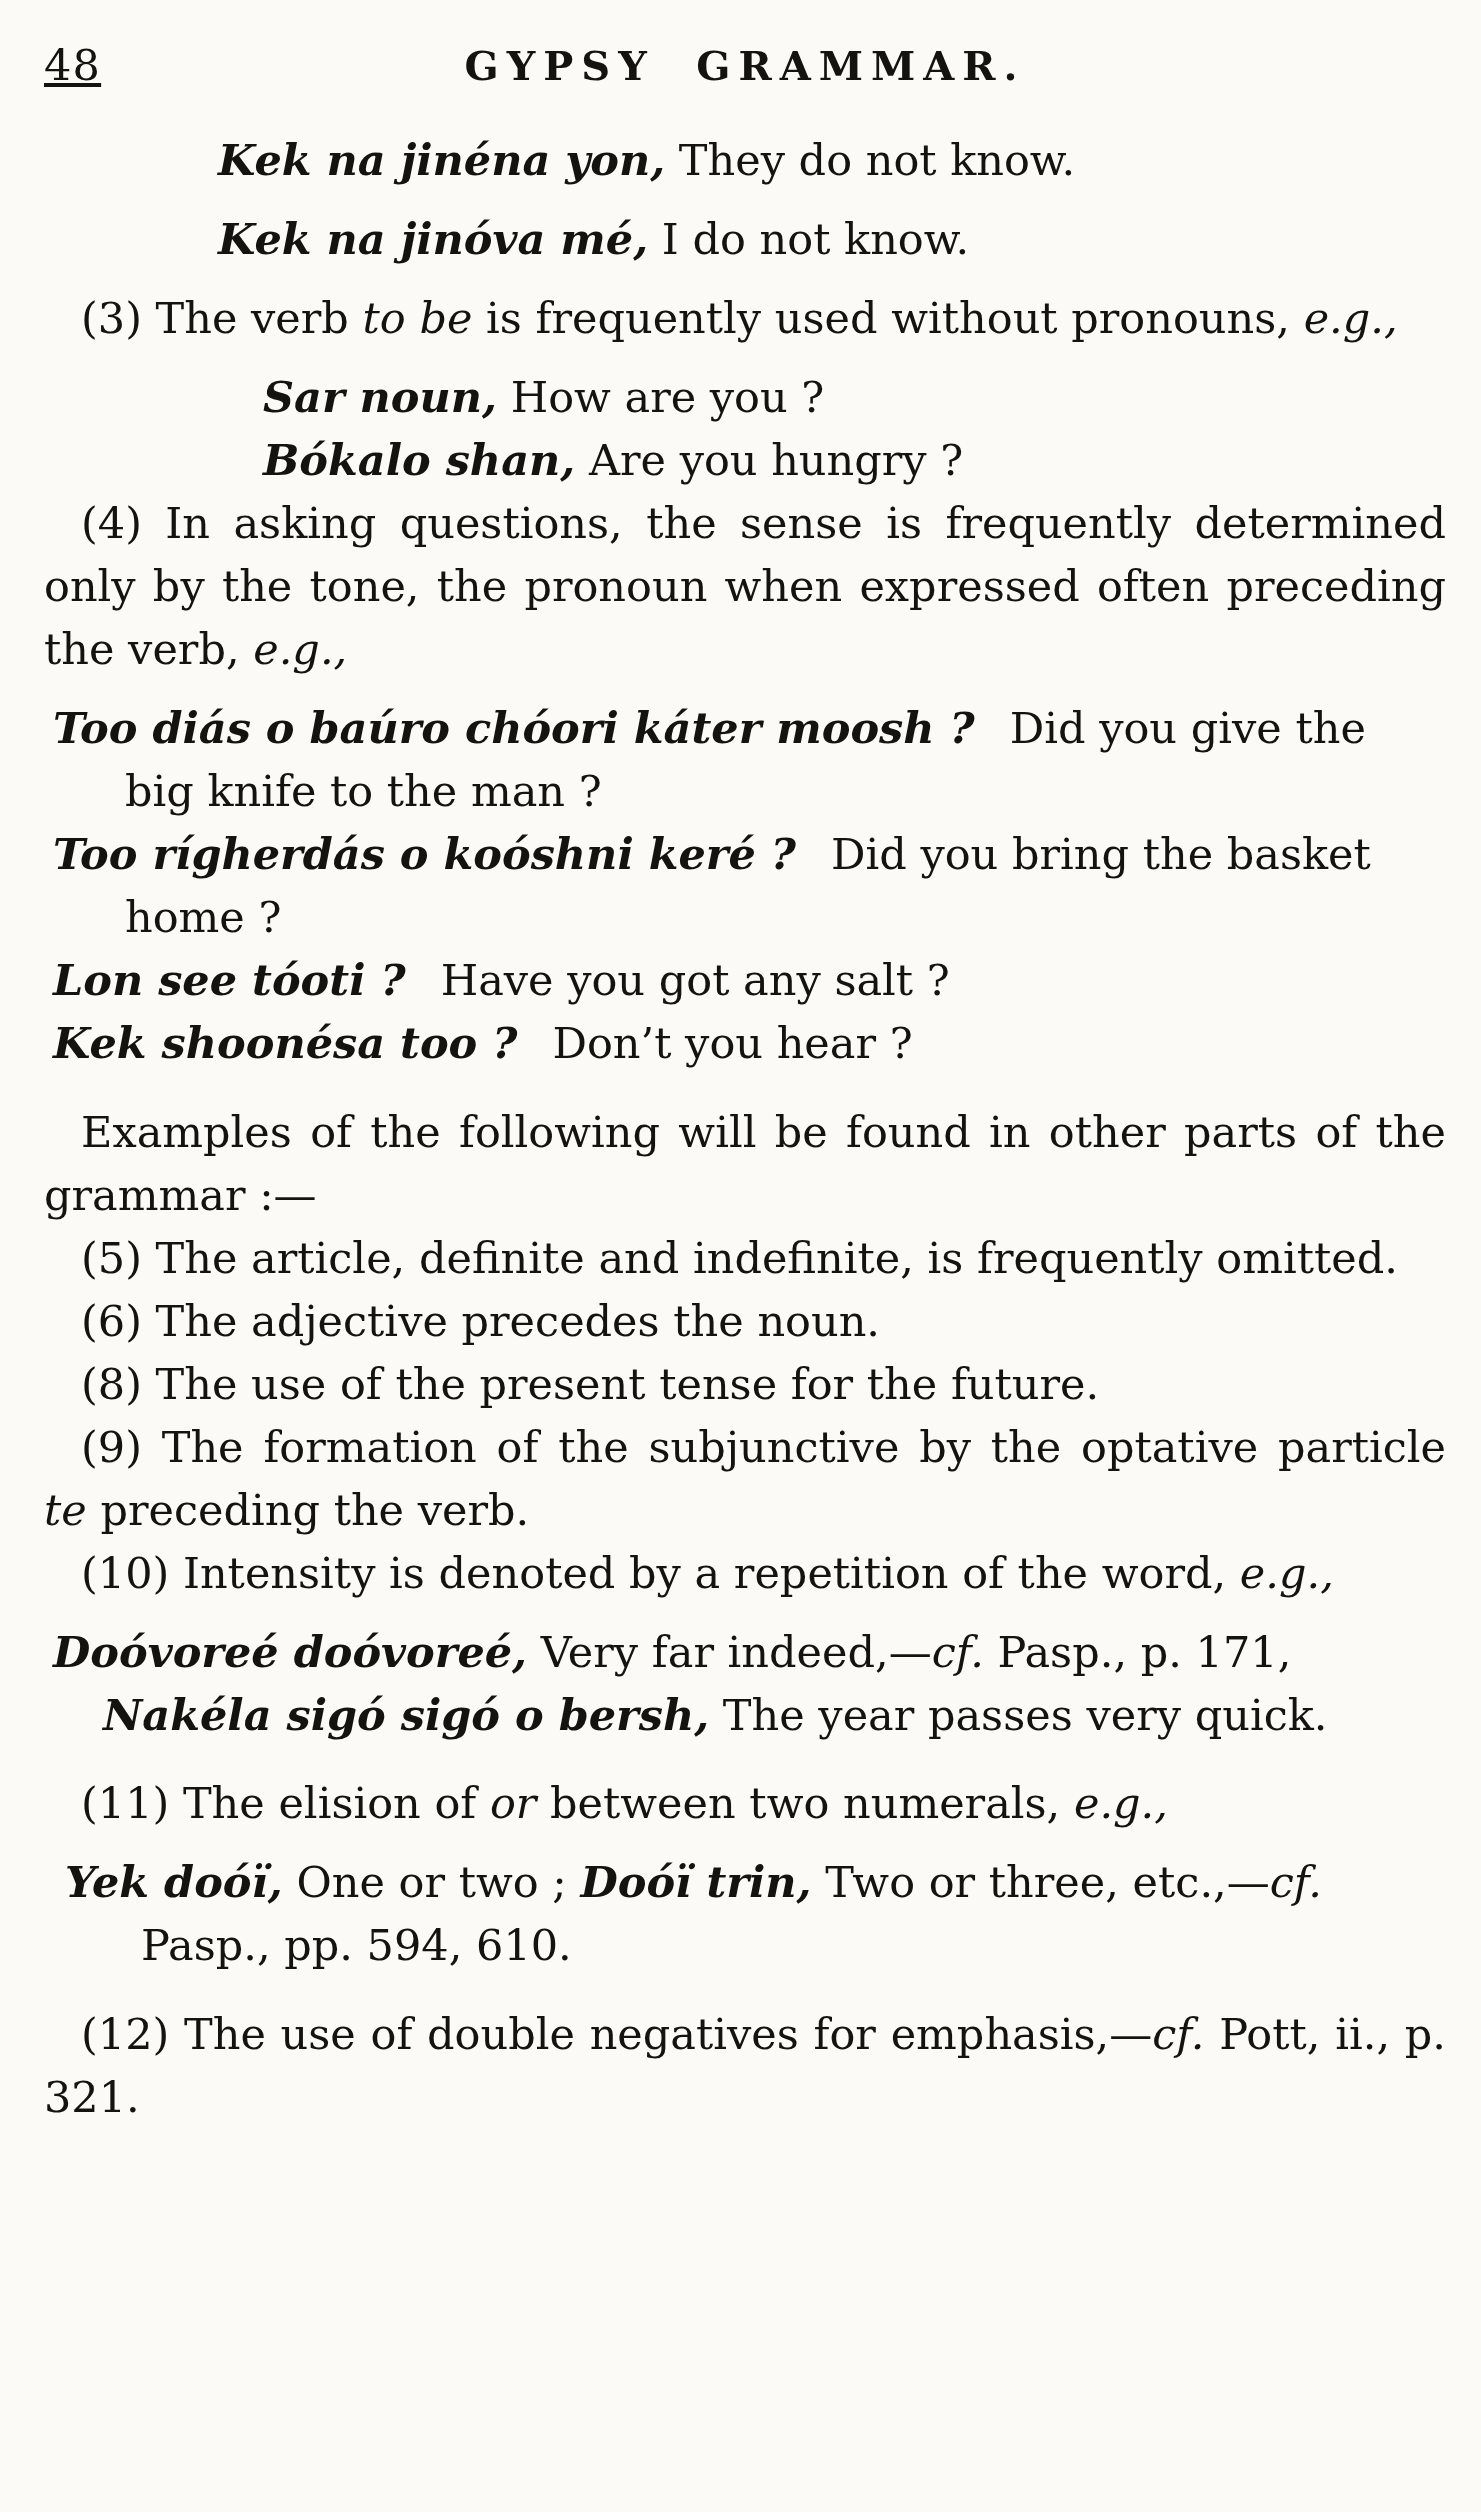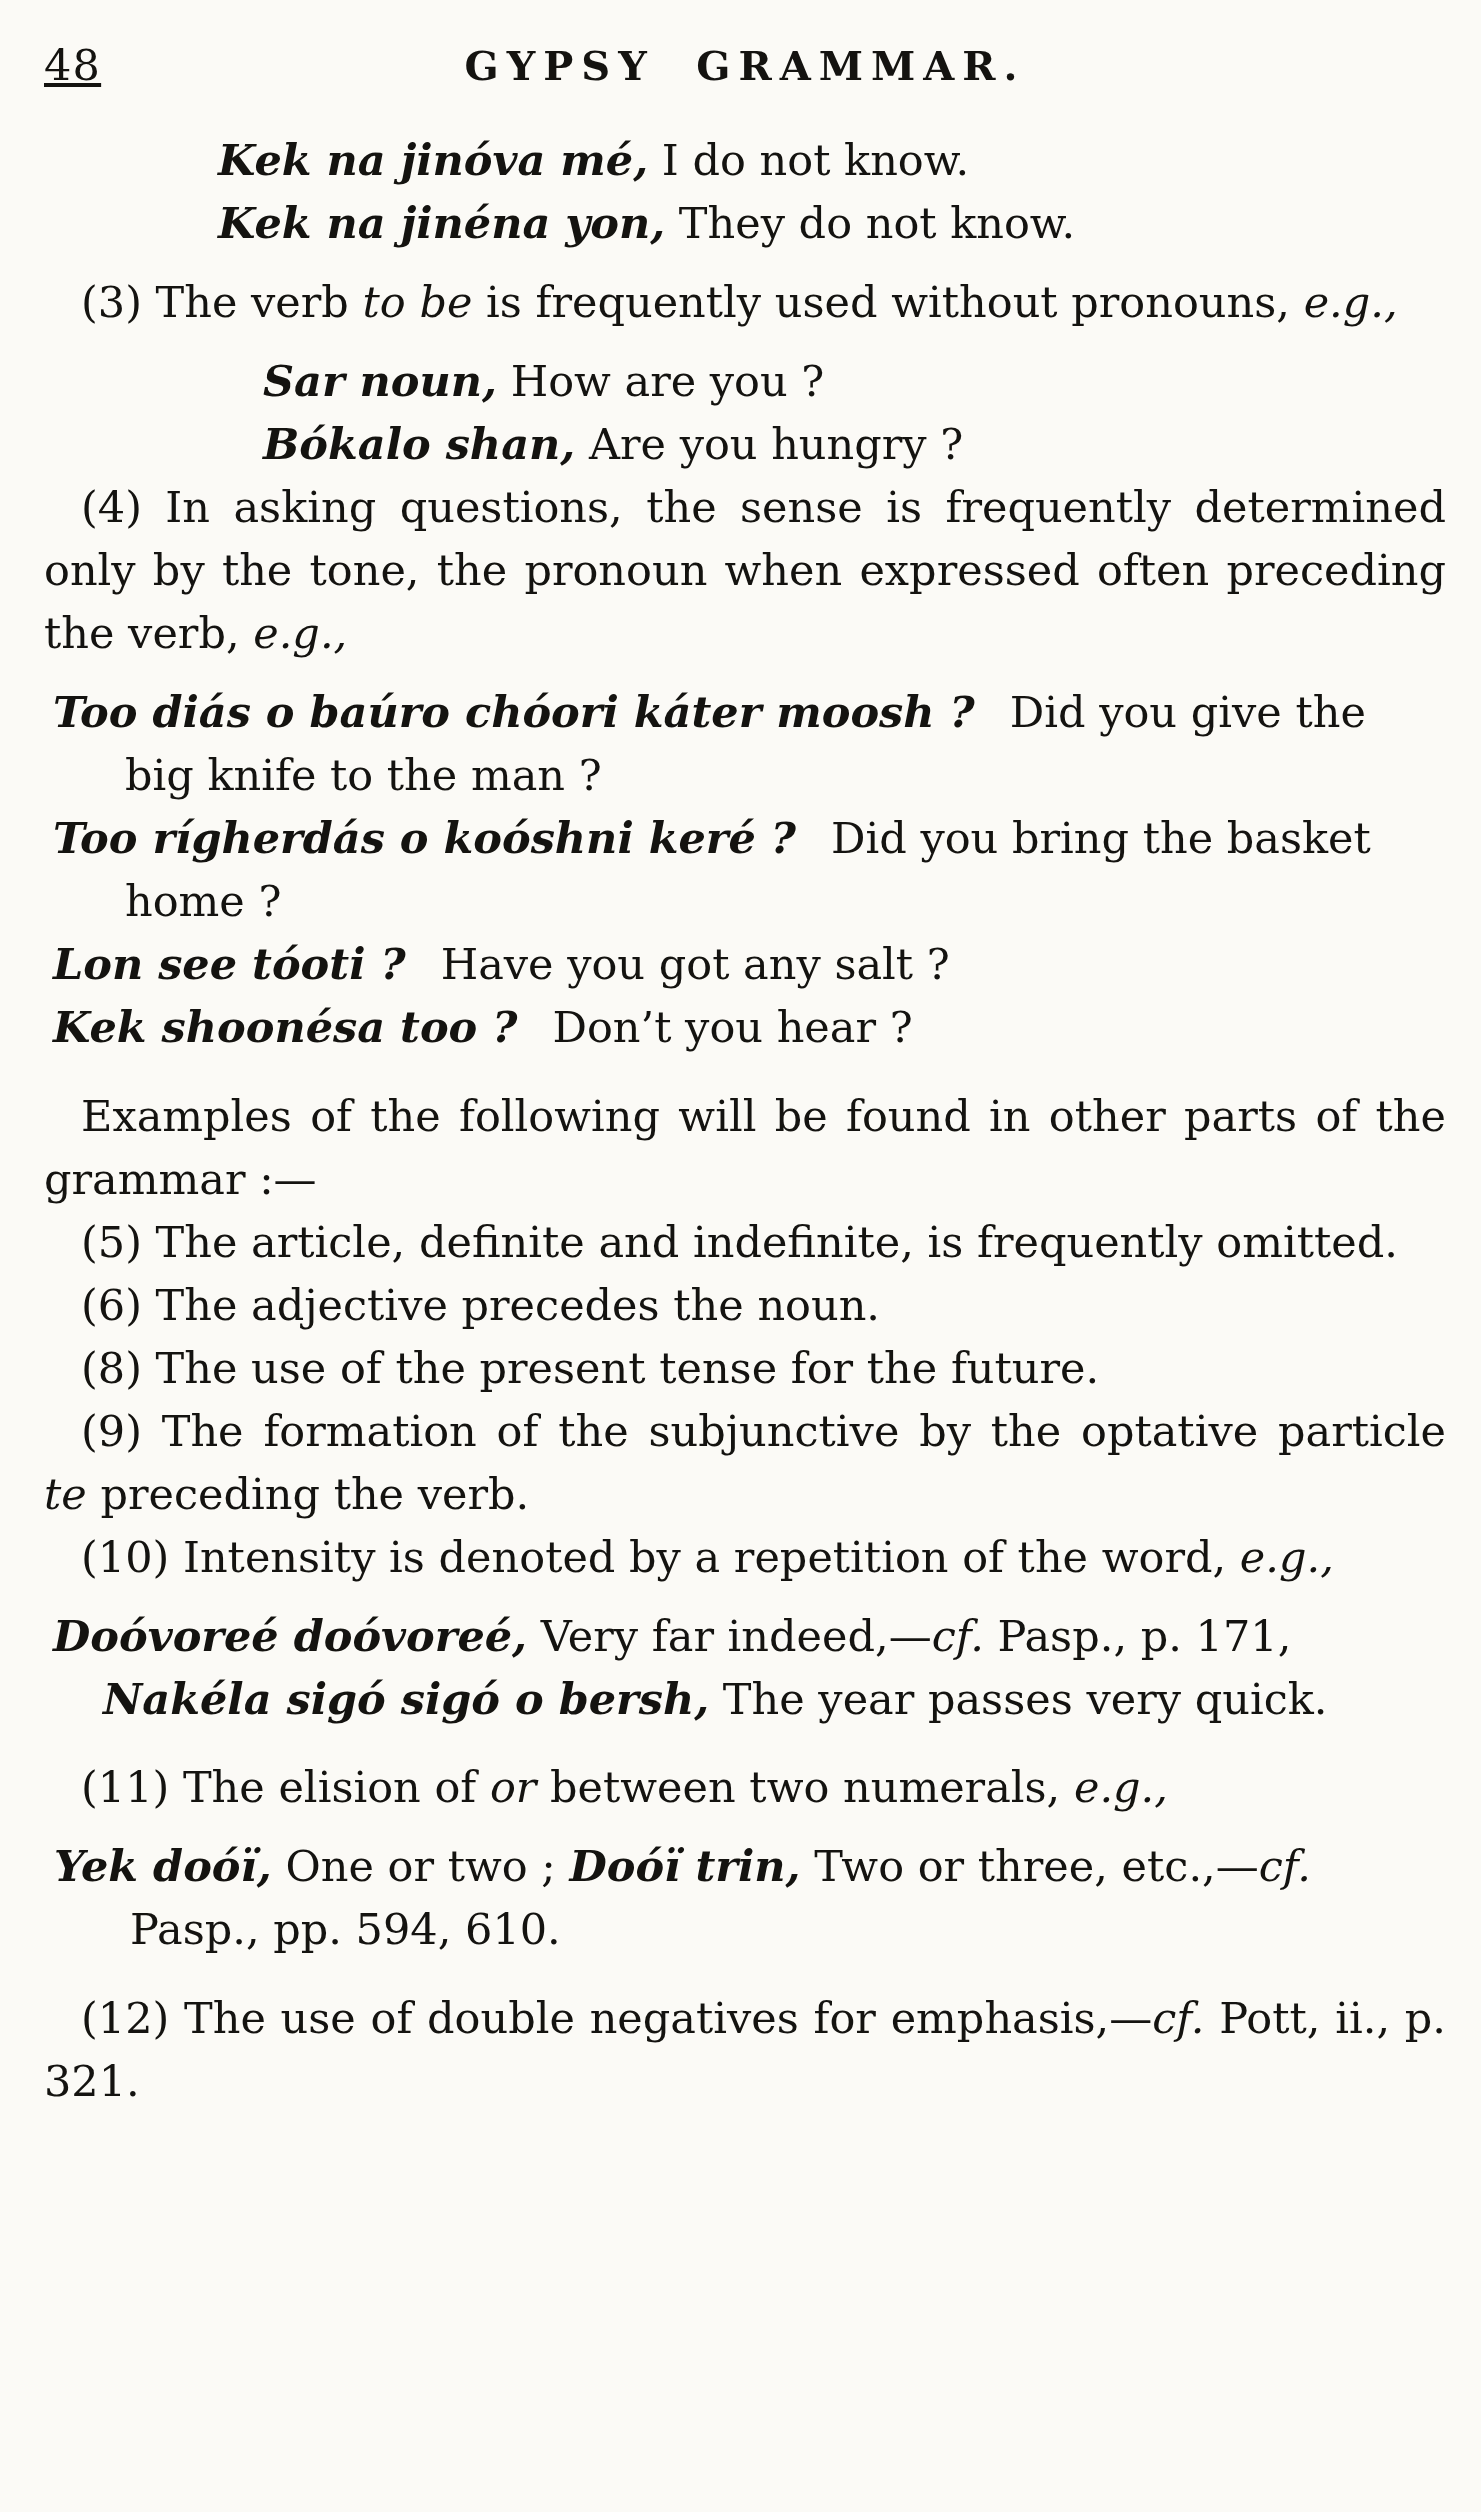--- a/index.html
+++ b/index.html
@@ -32,43 +32,43 @@
 
   p { margin: 0; }
   .body { text-align: justify; }
   .ind-num { text-indent: 37px; }
 
   .ex { text-align: left; }
   .ind-ex1 { margin-left: 174px; }
   .ind-ex2 { margin-left: 219px; }
   .hang3 { margin-left: 9px; padding-left: 72px; text-indent: -72px; }
   .ind-ex4b { margin-left: 59px; }
-  .hang5 { margin-left: 10px; padding-left: 76px; text-indent: -76px; }
+  .hang5 { margin-left: 21px; padding-left: 76px; text-indent: -76px; }
 
   .gap-sm { margin-top: 16px; }
   .gap-md { margin-top: 25.6px; }
 
   .r  { font-style: normal; }
   .i  { font-style: italic; }
   .bi { font-style: italic; font-weight: 700; }
   .wide-gap { margin-left: 35px; }
 </style>
 </head>
 <body>
 
 <div class="page">
 
   <div class="page-header">
     <div class="page-number">48</div>
     <div class="running-title">GYPSY GRAMMAR.</div>
     <div class="header-spacer"></div>
   </div>
 
+  <p class="ex ind-ex1"><span class="bi">Kek na jinéna yon,</span><span class="r"> They do not know.</span></p>
   <p class="ex ind-ex1 gap-sm"><span class="bi">Kek na jinóva mé,</span><span class="r"> I do not know.</span></p>
-  <p class="ex ind-ex1"><span class="bi">Kek na jinéna yon,</span><span class="r"> They do not know.</span></p>
 
   <p class="body ind-num gap-sm"><span class="r">(3) The verb </span><span class="i">to be</span><span class="r"> is frequently used without pronouns, </span><span class="i">e.g.,</span></p>
 
   <p class="ex ind-ex2 gap-sm"><span class="bi">Sar noun,</span><span class="r"> How are you ?</span></p>
   <p class="ex ind-ex2"><span class="bi">Bókalo shan,</span><span class="r"> Are you hungry ?</span></p>
 
 
   <p class="body ind-num"><span class="r">(4) In asking questions, the sense is frequently determined only by the tone, the pronoun when expressed often preceding the verb, </span><span class="i">e.g.,</span></p>
 
   <p class="ex hang3 gap-sm"><span class="bi">Too diás o baúro chóori káter moosh ?</span><span class="r wide-gap">Did you give the big knife to the man ?</span></p>

